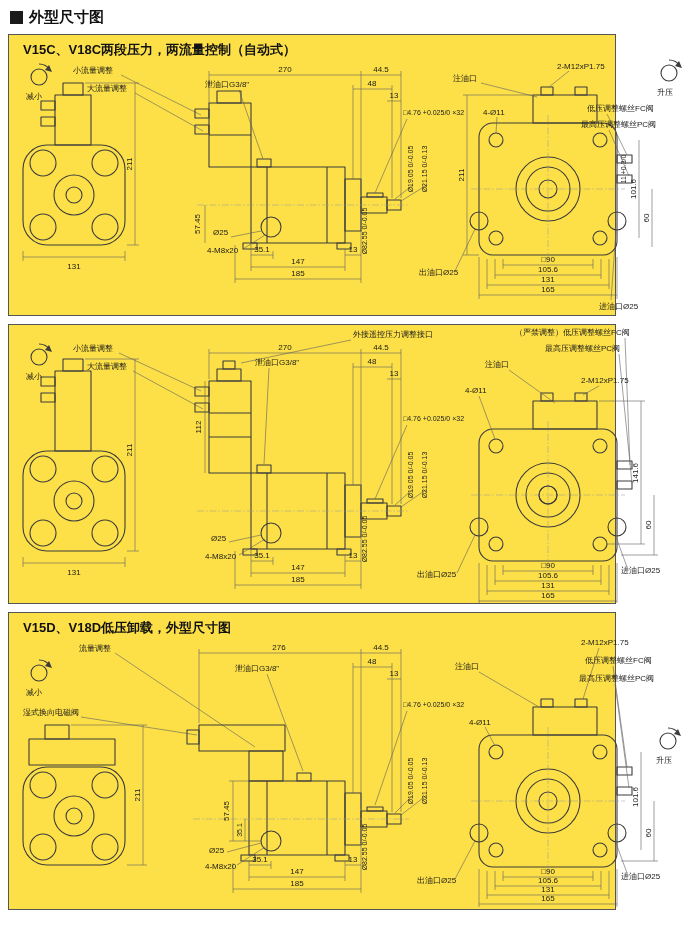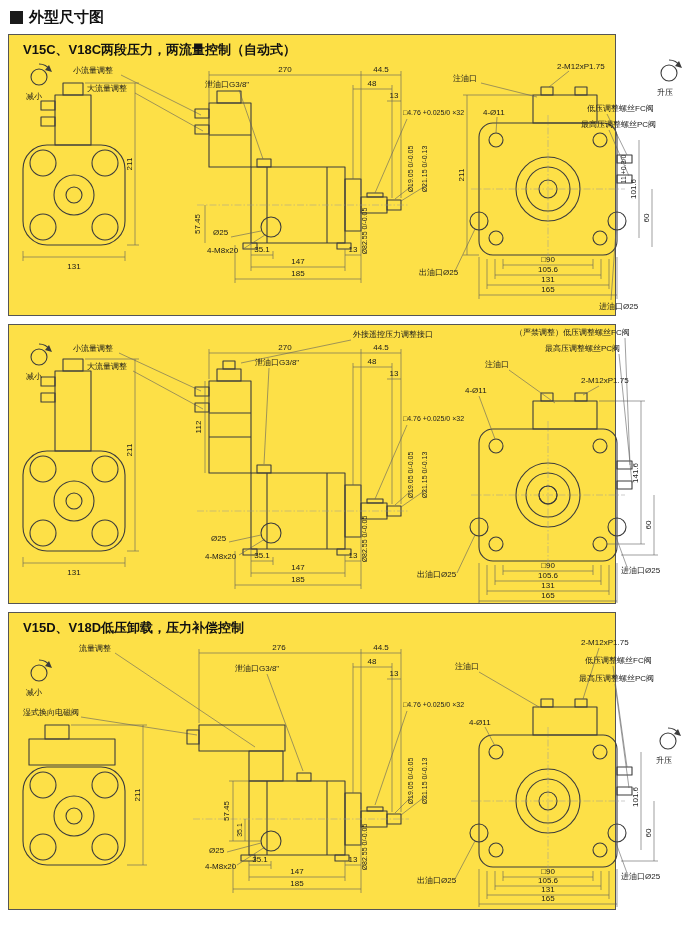--- a/index.html
+++ b/index.html
@@ -365,21 +365,21 @@
       <text x="539" y="243" text-anchor="middle">□90</text>
       <text x="539" y="253" text-anchor="middle">105.6</text>
       <text x="539" y="263" text-anchor="middle">131</text>
       <text x="539" y="273" text-anchor="middle">165</text>
       <text x="408" y="252">出油口Ø25</text>
       <text x="612" y="248">进油口Ø25</text>
     </svg>
   </section>
 
   <section class="panel">
-    <h2 class="panel-title">V15D、V18D低压卸载，压力补偿控制</h2>
+    <h2 class="panel-title">V15D、V18D低压卸载，外型尺寸图</h2>
     <svg viewBox="0 0 682 272" width="682" height="272">
 
       <text x="70" y="14">流量调整</text>
       <g class="s">
         <circle cx="30" cy="36" r="8"></circle>
           <path d="M30,23 a13,13 0 0 1 11,6"></path>
       </g>
       <path class="ah" d="M43,31 l-7,-2 4,-5 z"></path>
       <text x="17" y="58">减小</text>
       <text x="14" y="78">湿式换向电磁阀</text>

